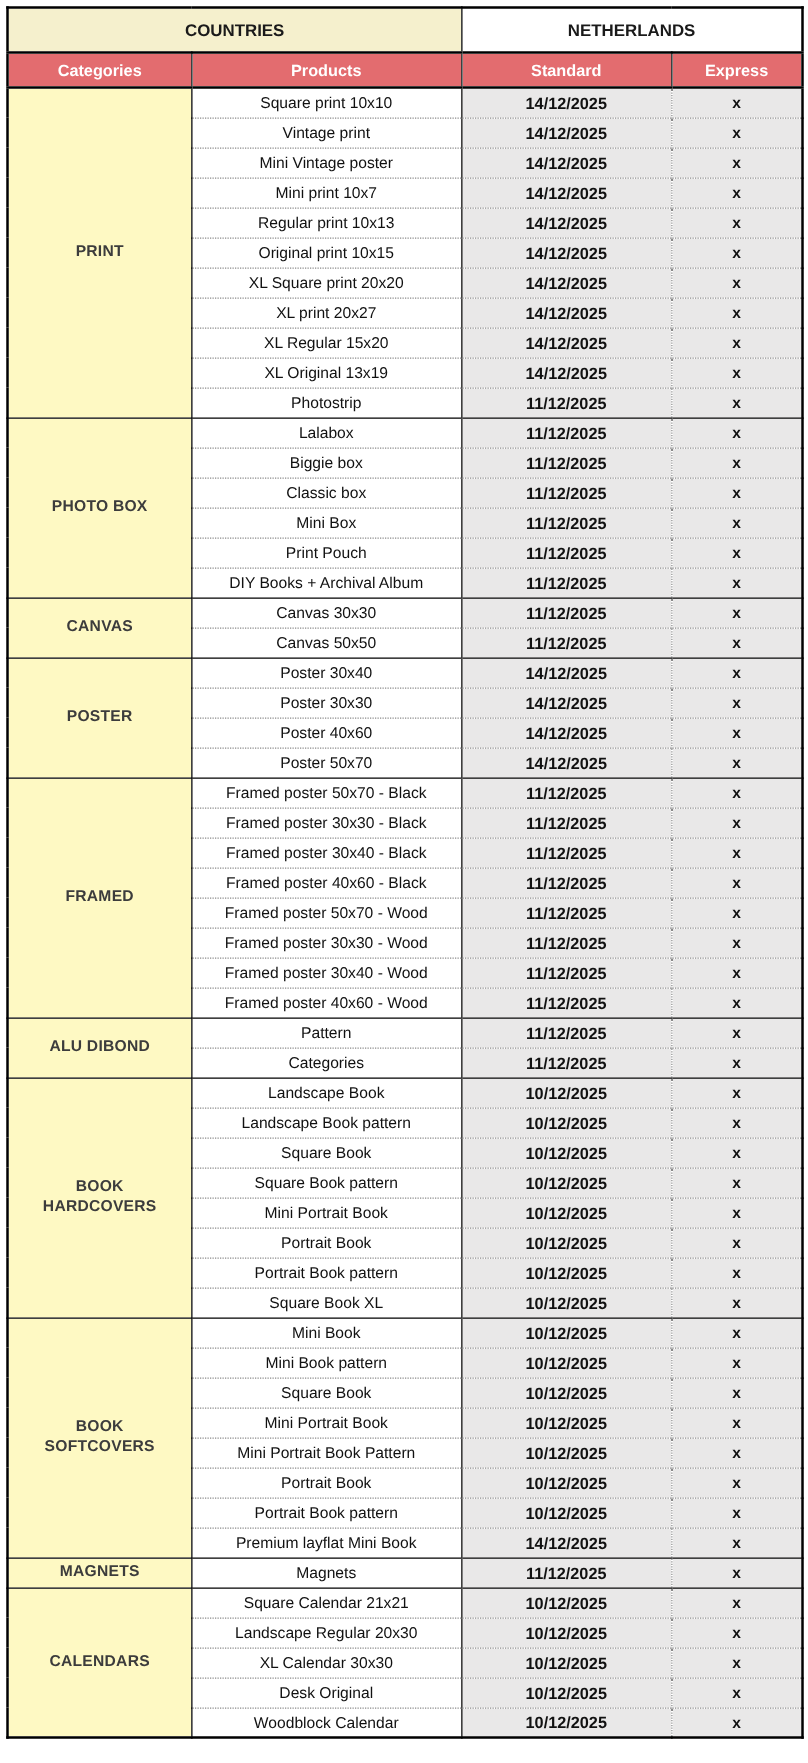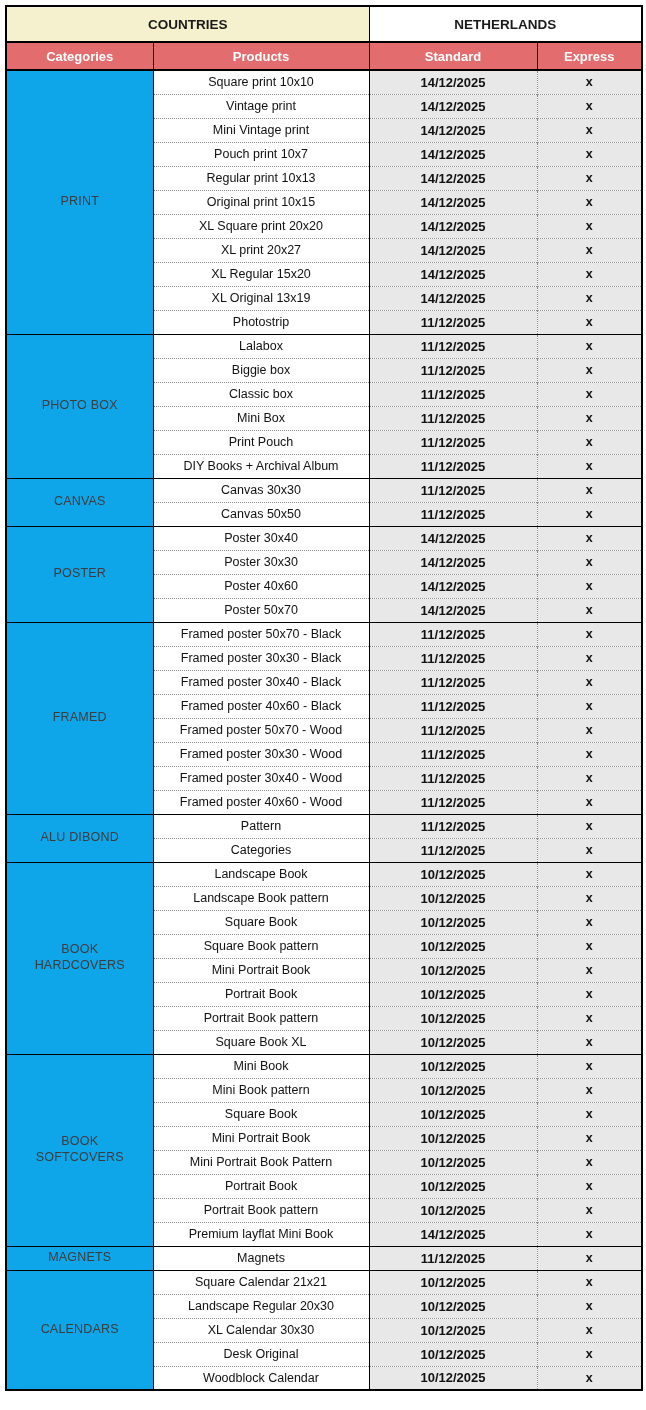--- a/index.html
+++ b/index.html
@@ -66,22 +66,22 @@
   }
 
   
   tbody tr { height: 24px; }
   tbody td {
     font-size: 12.5px;
     color: #111111;
     border-top: 1px dotted #8a8a8a;
   }
   td.category {
-    background: #0ea5e9;
-    font-weight: normal;
+    background: #fef9c3;
+    font-weight: bold;
     color: #3c3c3c;
     border: 1.5px solid #000;
     white-space: pre-line;
     line-height: 1.25;
     letter-spacing: 0.2px;
   }
   td.product {
     background: #ffffff;
     border-left: 1.5px solid #000;
     border-right: 1.5px solid #000;
@@ -128,26 +128,26 @@
           <td class="product">Square print 10x10</td>
           <td class="standard">14/12/2025</td>
           <td class="express">x</td>
         </tr>
         <tr>
           <td class="product">Vintage print</td>
           <td class="standard">14/12/2025</td>
           <td class="express">x</td>
         </tr>
         <tr>
-          <td class="product">Mini Vintage print</td>
-          <td class="standard">14/12/2025</td>
-          <td class="express">x</td>
-        </tr>
-        <tr>
-          <td class="product">Pouch print 10x7</td>
+          <td class="product">Mini Vintage poster</td>
+          <td class="standard">14/12/2025</td>
+          <td class="express">x</td>
+        </tr>
+        <tr>
+          <td class="product">Mini print 10x7</td>
           <td class="standard">14/12/2025</td>
           <td class="express">x</td>
         </tr>
         <tr>
           <td class="product">Regular print 10x13</td>
           <td class="standard">14/12/2025</td>
           <td class="express">x</td>
         </tr>
         <tr>
           <td class="product">Original print 10x15</td>

